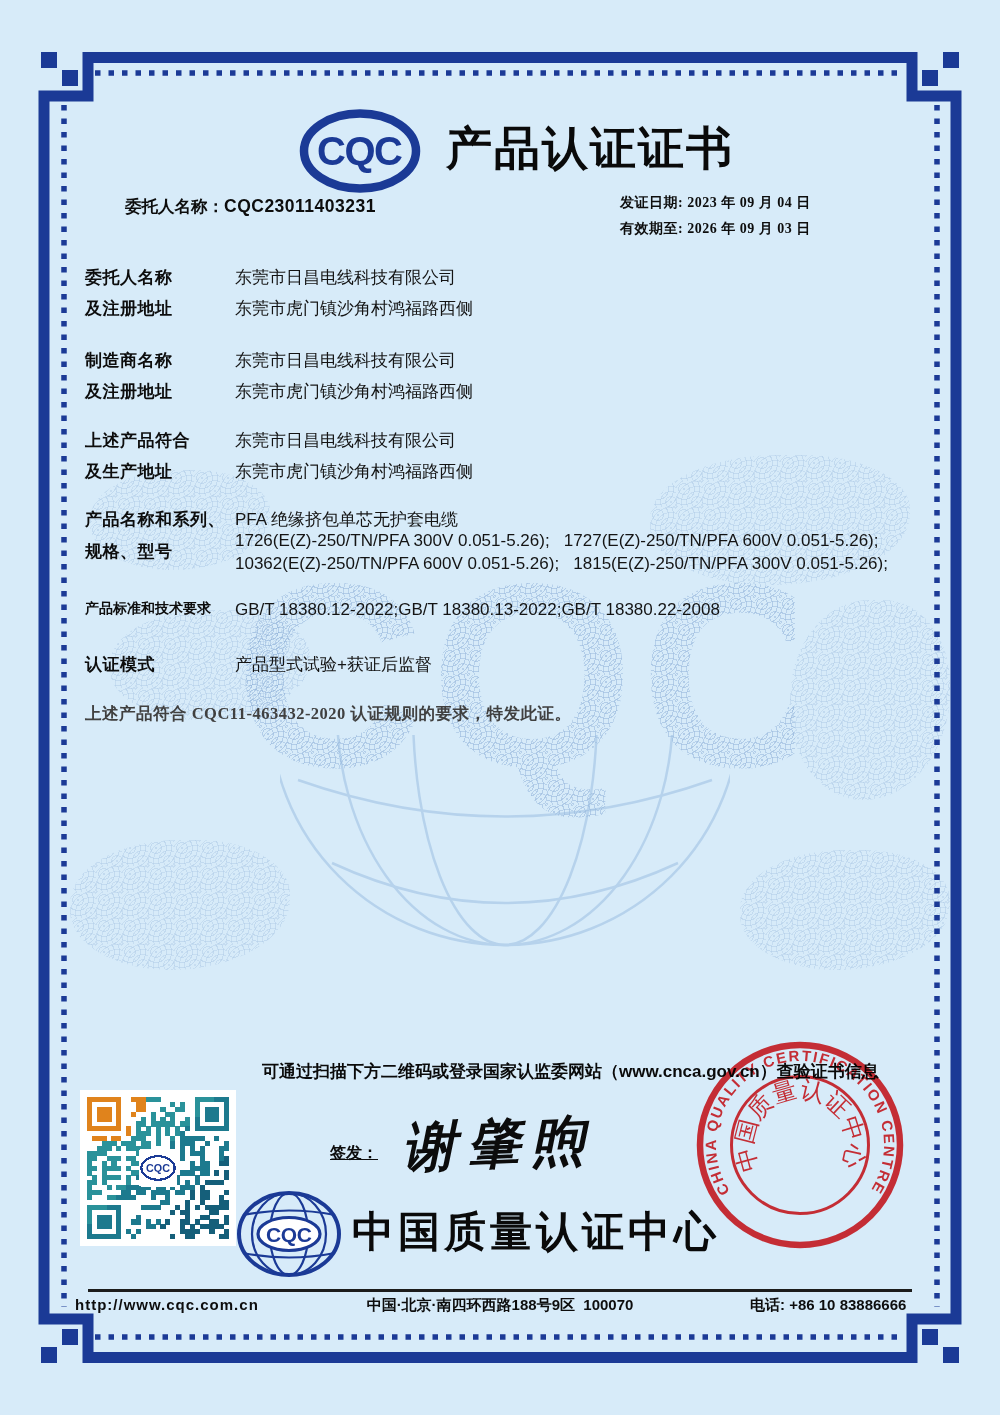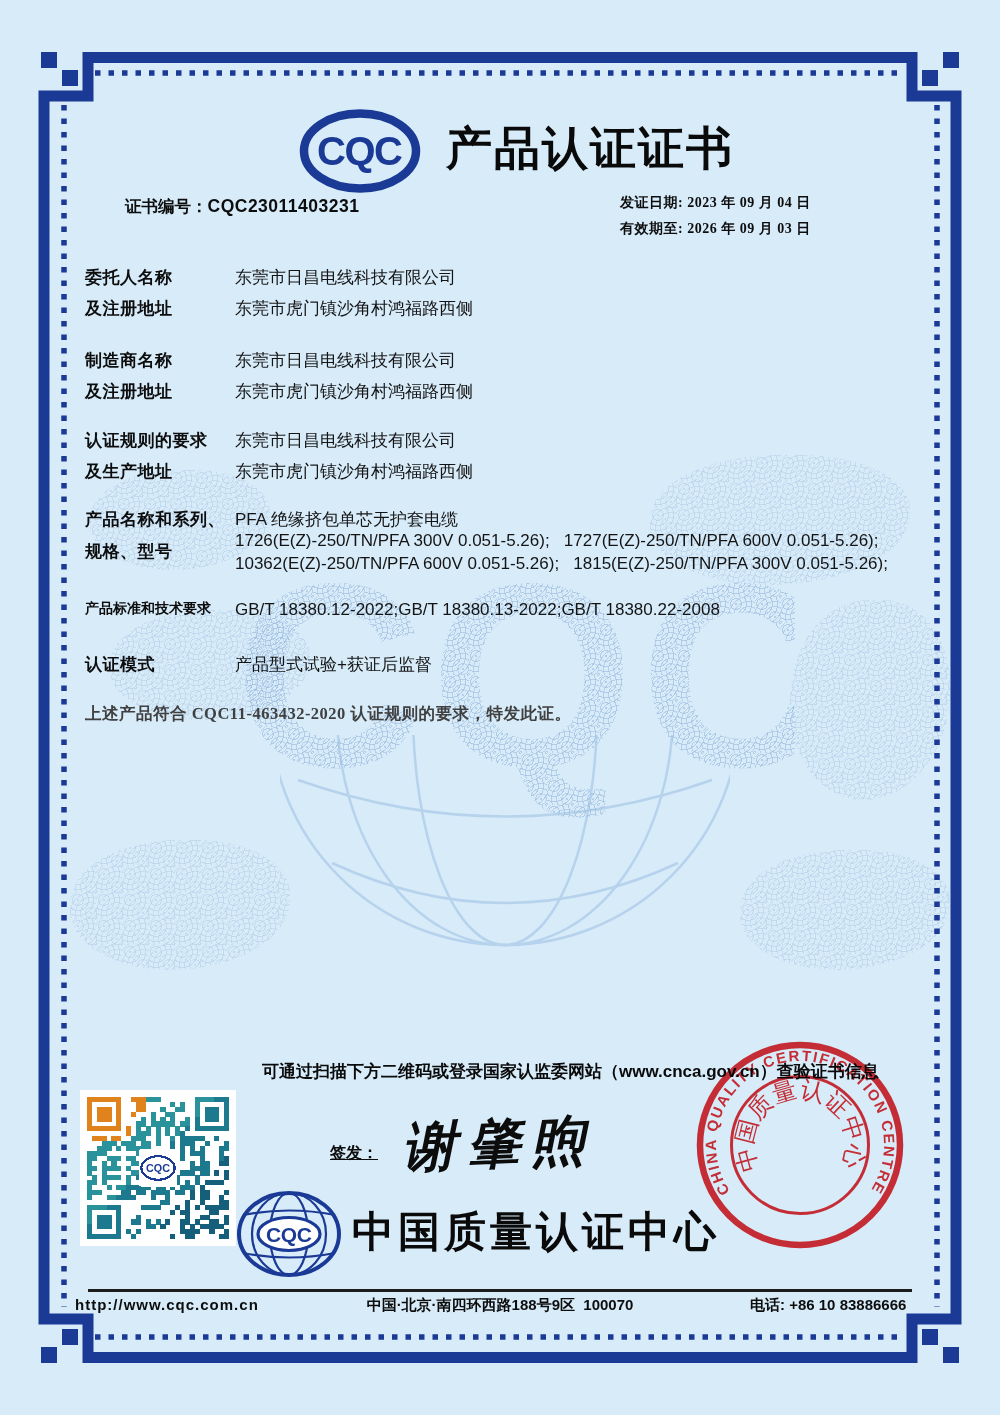--- a/index.html
+++ b/index.html
@@ -84,36 +84,36 @@
     </g>
   </svg>
 
   <svg class="abs" style="left:298px;top:108px;" width="124" height="86" viewBox="0 0 124 86">
     <ellipse cx="62" cy="43" rx="56" ry="37.5" fill="none" stroke="#1b3a96" stroke-width="8.5"></ellipse>
     <text x="62" y="57" text-anchor="middle" font-size="40" font-weight="bold" fill="#1b3a96" font-family="Liberation Sans, DejaVu Sans, sans-serif" textLength="86">CQC</text>
   </svg>
   <div class="abs page-title hei" style="left:446px;top:118px;">产品认证证书</div>
 
   <div class="abs" style="left:125px;top:196px;">
-    <span class="certno-label">证书编号：</span><span class="certno-val hei">CQC23011403231</span>
+    <span class="certno-label">委托人名称：</span><span class="certno-val hei">CQC23011403231</span>
   </div>
   <div class="abs dateline" style="left:620px;top:194px;">发证日期: 2023 年 09 月 04 日</div>
   <div class="abs dateline" style="left:620px;top:220px;">有效期至: 2026 年 09 月 03 日</div>
 
   <div class="abs label hei" style="left:85px;top:266px;">委托人名称</div>
   <div class="abs value hei" style="left:235px;top:266px;">东莞市日昌电线科技有限公司</div>
   <div class="abs label hei" style="left:85px;top:297px;">及注册地址</div>
   <div class="abs value hei" style="left:235px;top:297px;">东莞市虎门镇沙角村鸿福路西侧</div>
 
   <div class="abs label hei" style="left:85px;top:349px;">制造商名称</div>
   <div class="abs value hei" style="left:235px;top:349px;">东莞市日昌电线科技有限公司</div>
   <div class="abs label hei" style="left:85px;top:380px;">及注册地址</div>
   <div class="abs value hei" style="left:235px;top:380px;">东莞市虎门镇沙角村鸿福路西侧</div>
 
-  <div class="abs label hei" style="left:85px;top:429px;">认证规则的要求</div>
+  <div class="abs label hei" style="left:85px;top:429px;">上述产品符合</div>
   <div class="abs value hei" style="left:235px;top:429px;">东莞市日昌电线科技有限公司</div>
   <div class="abs label hei" style="left:85px;top:460px;">及生产地址</div>
   <div class="abs value hei" style="left:235px;top:460px;">东莞市虎门镇沙角村鸿福路西侧</div>
 
   <div class="abs label hei" style="left:85px;top:508px;">产品名称和系列、</div>
   <div class="abs label hei" style="left:85px;top:540px;">规格、型号</div>
   <div class="abs value hei" style="left:235px;top:508px;">PFA 绝缘挤包单芯无护套电缆</div>
   <div class="abs value hei" style="left:235px;top:531px;">1726(E(Z)-250/TN/PFA 300V 0.051-5.26);   1727(E(Z)-250/TN/PFA 600V 0.051-5.26);</div>
   <div class="abs value hei" style="left:235px;top:554px;">10362(E(Z)-250/TN/PFA 600V 0.051-5.26);   1815(E(Z)-250/TN/PFA 300V 0.051-5.26);</div>
 

